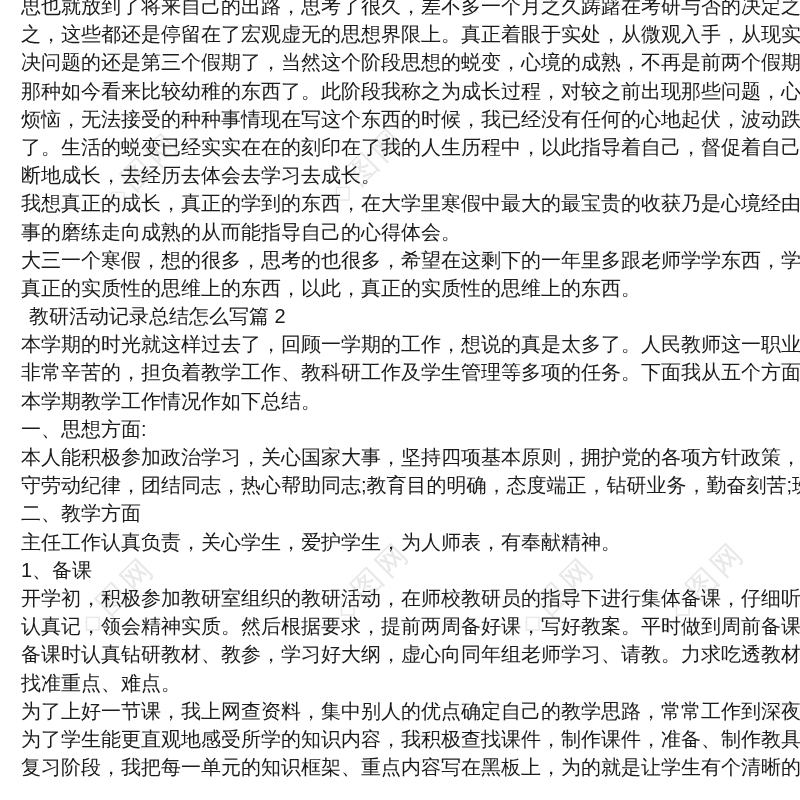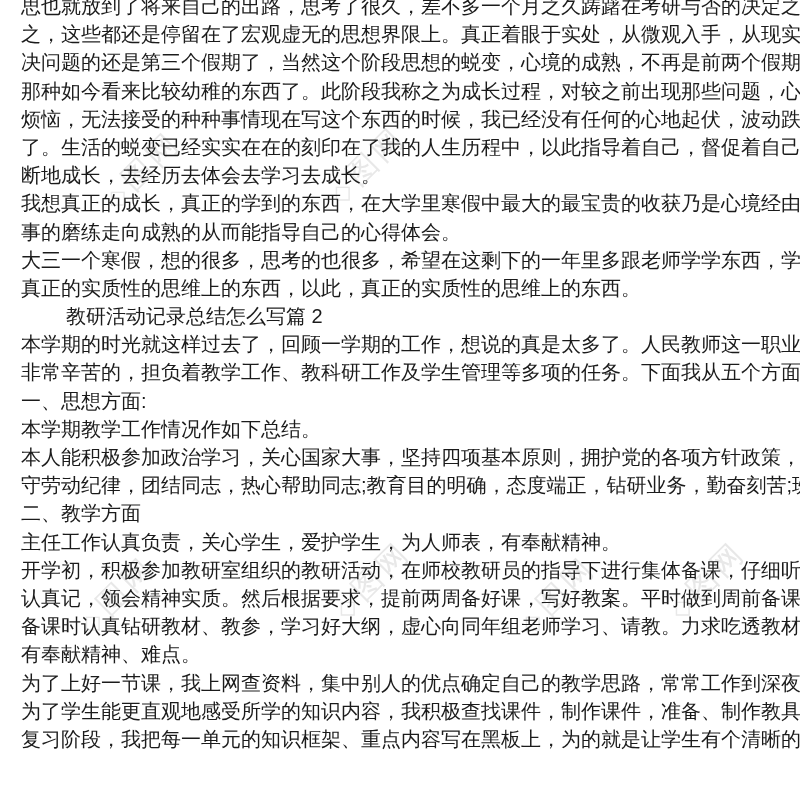--- a/index.html
+++ b/index.html
@@ -41,21 +41,21 @@
     z-index: 1;
     color: var(--text, #1b1b1b);
   }
   .line {
     height: 28.2px;
     line-height: 28.2px;
     font-size: 20px;
     white-space: nowrap;
     text-align: left;
   }
-  .line.indent { padding-left: 8px; margin-left: 37px; }
+  .line.indent { padding-left: 8px; }
 </style>
 </head>
 <body>
 
 <div class="watermark-layer">
   <span class="wm" style="left:95px;  top:150px;"><i class="wm-icon">◇</i><span>图网</span></span>
   <span class="wm" style="left:320px; top:145px;"><i class="wm-icon">◇</i><span>图网</span></span>
   <span class="wm" style="left:70px;  top:575px;"><i class="wm-icon">◇</i><span>图网</span></span>
   <span class="wm" style="left:325px; top:560px;"><i class="wm-icon">◇</i><span>图网</span></span>
   <span class="wm" style="left:510px; top:575px;"><i class="wm-icon">◇</i><span>图网</span></span>
@@ -71,27 +71,28 @@
       <div class="line full">烦恼，无法接受的种种事情现在写这个东西的时候，我已经没有任何的心地起伏，波动跌宕</div>
       <div class="line full">了。生活的蜕变已经实实在在的刻印在了我的人生历程中，以此指导着自己，督促着自己不</div>
       <div class="line">断地成长，去经历去体会去学习去成长。</div>
       <div class="line full">我想真正的成长，真正的学到的东西，在大学里寒假中最大的最宝贵的收获乃是心境经由万</div>
       <div class="line">事的磨练走向成熟的从而能指导自己的心得体会。</div>
       <div class="line full">大三一个寒假，想的很多，思考的也很多，希望在这剩下的一年里多跟老师学学东西，学学</div>
       <div class="line">真正的实质性的思维上的东西，以此，真正的实质性的思维上的东西。</div>
       <div class="line indent">教研活动记录总结怎么写篇 2</div>
       <div class="line full">本学期的时光就这样过去了，回顾一学期的工作，想说的真是太多了。人民教师这一职业是</div>
       <div class="line full">非常辛苦的，担负着教学工作、教科研工作及学生管理等多项的任务。下面我从五个方面对</div>
+      <div class="line">本学期教学工作情况作如下总结。</div>
       <div class="line">一、思想方面:</div>
-      <div class="line">本学期教学工作情况作如下总结。</div>
       <div class="line full">本人能积极参加政治学习，关心国家大事，坚持四项基本原则，拥护党的各项方针政策，遵</div>
       <div class="line full">守劳动纪律，团结同志，热心帮助同志;教育目的明确，态度端正，钻研业务，勤奋刻苦;班</div>
       <div class="line">二、教学方面</div>
       <div class="line">主任工作认真负责，关心学生，爱护学生，为人师表，有奉献精神。</div>
+      <div class="line">1、备课</div>
       <div class="line full">开学初，积极参加教研室组织的教研活动，在师校教研员的指导下进行集体备课，仔细听，</div>
       <div class="line full">认真记，领会精神实质。然后根据要求，提前两周备好课，写好教案。平时做到周前备课。</div>
       <div class="line full">备课时认真钻研教材、教参，学习好大纲，虚心向同年组老师学习、请教。力求吃透教材，</div>
-      <div class="line">有奉献精神、难点。</div>
+      <div class="line">找准重点、难点。</div>
       <div class="line full">为了上好一节课，我上网查资料，集中别人的优点确定自己的教学思路，常常工作到深夜。</div>
       <div class="line full">为了学生能更直观地感受所学的知识内容，我积极查找课件，制作课件，准备、制作教具。</div>
       <div class="line full">复习阶段，我把每一单元的知识框架、重点内容写在黑板上，为的就是让学生有个清晰的复</div>
     </div>
 </main>
 
 </body></html>

